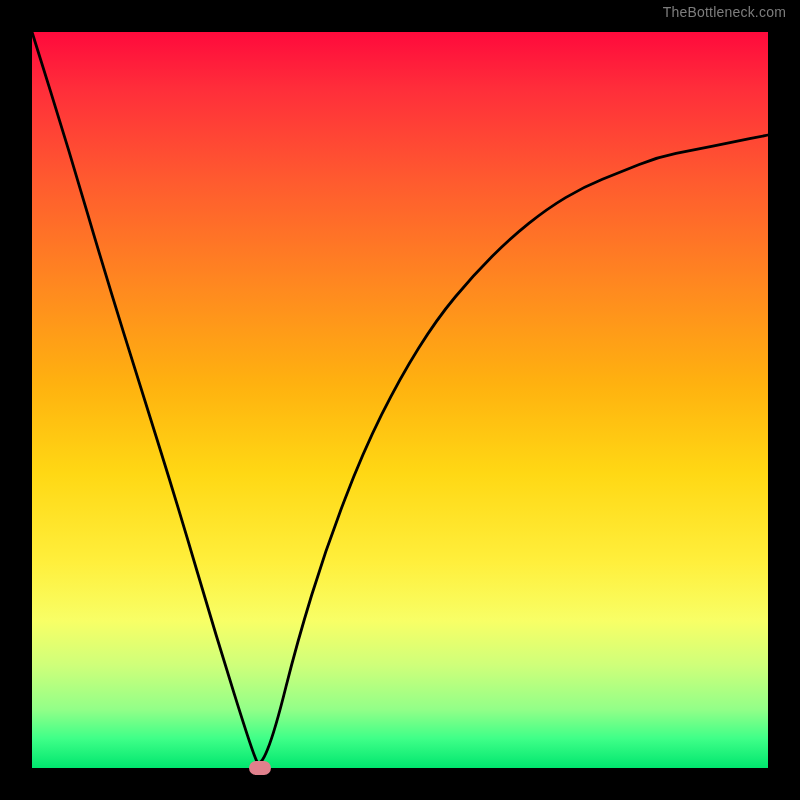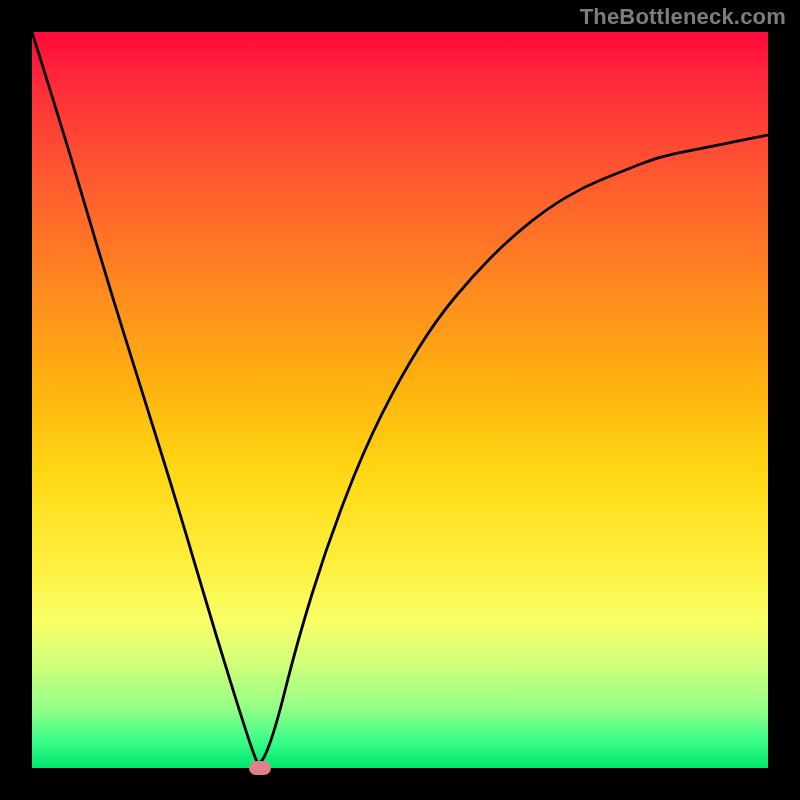--- a/index.html
+++ b/index.html
@@ -15,22 +15,22 @@
     position: relative;
     width: 800px;
     height: 800px;
     background: #000;
   }
   .watermark {
     position: absolute;
     top: 4px;
     right: 14px;
     color: #7d7d7d;
-    font-size: 22px;
-    font-weight: 700;
+    font-size: 14px;
+    font-weight: 400;
     letter-spacing: 0.2px;
     z-index: 10;
     pointer-events: none;
   }
   .plot-area {
     position: absolute;
     left: 32px;
     top: 32px;
     width: 736px;
     height: 736px;

